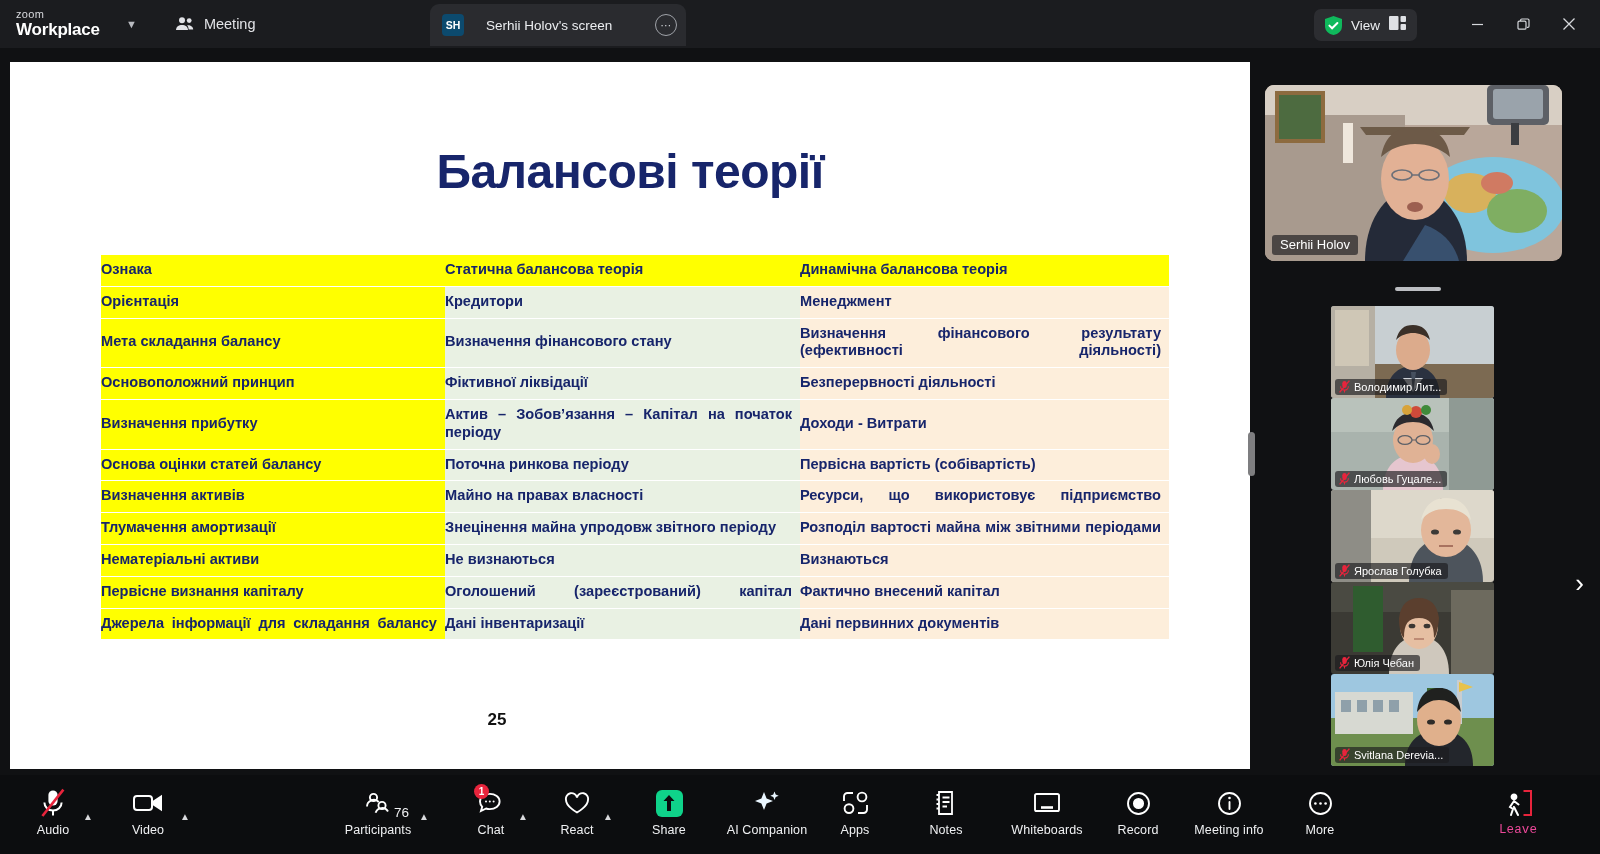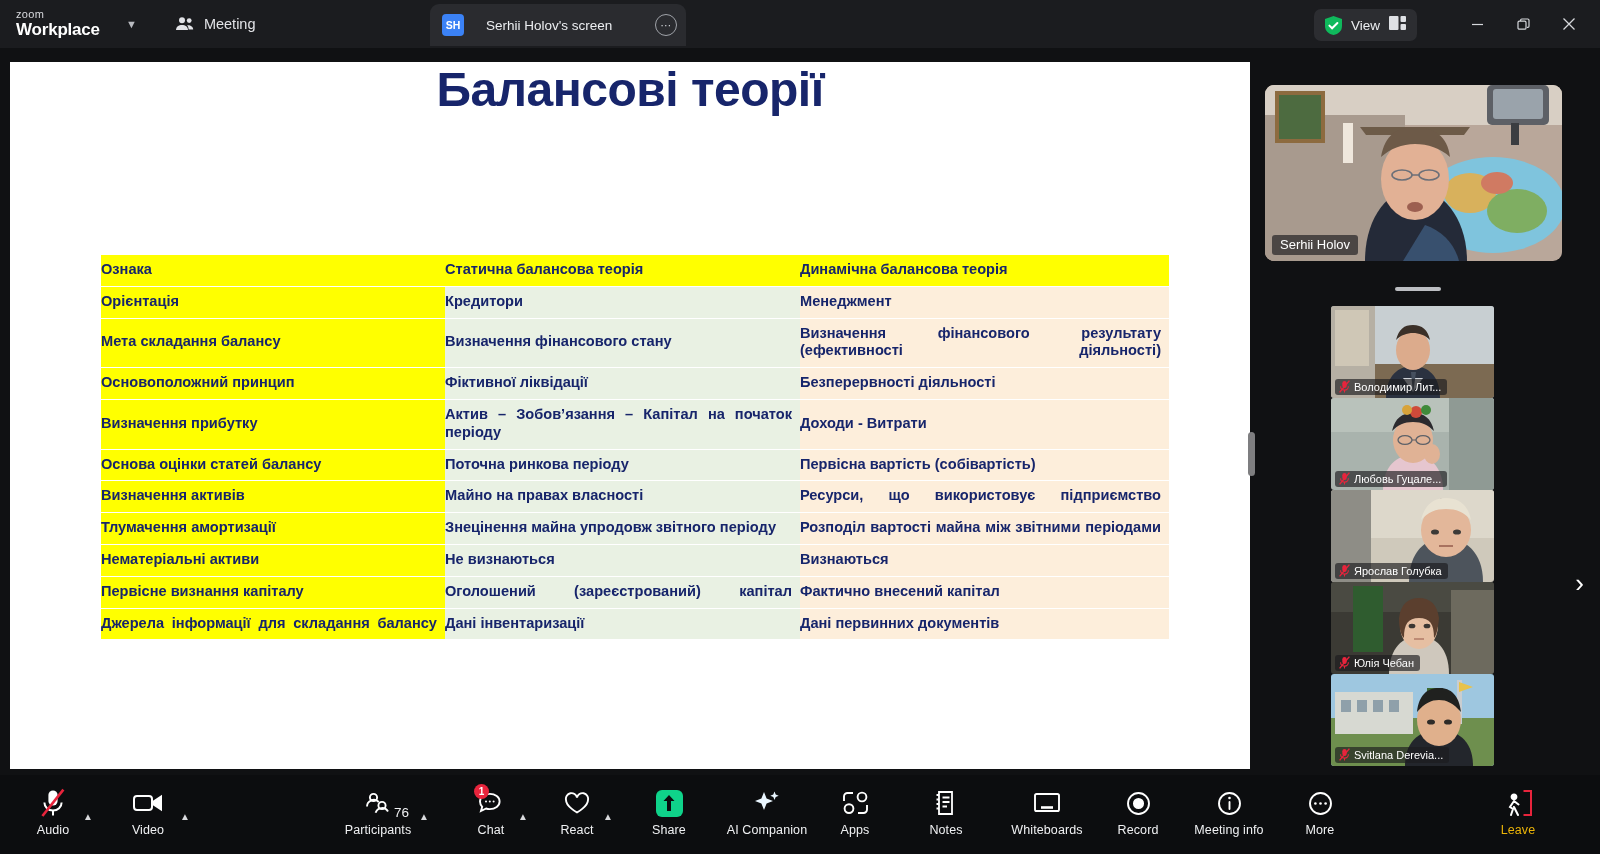--- a/index.html
+++ b/index.html
@@ -26,21 +26,21 @@
   .caret-dn { margin-left:14px; color:#b9bbc0; font-size:11px; }
   .meeting-chip { display:flex; align-items:center; gap:9px; margin-left:38px; color:#e2e3e7; font-size:14.5px; }
   .meeting-chip svg { display:block; }
 
   .screen-tab {
     position:absolute; left:430px; top:4px; width:256px; height:42px;
     background:#2a2b2f; border-radius:9px 9px 0 0;
     display:flex; align-items:center; padding:0 12px;
   }
   .screen-tab .av {
-    width:22px; height:22px; border-radius:4px; background:#3b82f6; color:#fff;
+    width:22px; height:22px; border-radius:4px; background:#0c4a6e; color:#fff;
     font-size:10.5px; font-weight:700; display:flex; align-items:center; justify-content:center;
   }
   .screen-tab .tab-label { margin-left:22px; color:#eceef1; font-size:13.5px; white-space:nowrap; }
   .tab-more {
     position:absolute; right:9px; width:22px; height:22px; border-radius:50%;
     border:1.4px solid #9fa2a8; color:#cfd1d6; font-size:11px;
     display:flex; align-items:center; justify-content:center; letter-spacing:.5px;
   }
 
   .view-pill {
@@ -50,21 +50,21 @@
   .shield { width:17px; height:19px; }
   .view-pill .vlabel { color:#eceef1; font-size:13.5px; }
 
   .wbtns { position:absolute; right:8px; top:8px; display:flex; }
   .wbtn { width:46px; height:32px; display:flex; align-items:center; justify-content:center; color:#d6d8dc; }
 
   
   .slide-wrap { position:absolute; left:10px; top:62px; width:1240px; height:707px; background:#ffffff; }
   .slide-title {
     text-align:center; color:#17256b; font-size:48px; font-weight:700;
-    letter-spacing:-.5px;
+    padding-top:82px; letter-spacing:-.5px;
   }
   .slide-table { position:absolute; left:91px; top:193px; width:1068px; border-collapse:collapse; }
   .slide-table td {
     vertical-align:middle; color:#17256b; font-size:14.6px; font-weight:700;
     padding:6px 8px 7px 0; line-height:1.22; border-bottom:1px solid #ffffff;
   }
   .slide-table td.c1 { width:344px; background:#ffff00; }
   .slide-table td.c2 { width:355px; background:#e9f1e3; }
   .slide-table td.c3 { width:369px; background:#fdeedb; }
   .slide-table td.just { text-align:justify; text-align-last:justify; }
@@ -101,21 +101,21 @@
   .tb-ico { height:32px; display:flex; align-items:center; justify-content:center; position:relative; }
   .tb-lbl { margin-top:4px; letter-spacing:.1px; }
   .tb-caret { position:absolute; top:24px; color:#d9dadd; font-size:10px; }
   .cnt { position:absolute; top:18px; color:#f0f1f3; font-size:13.5px; }
   .badge {
     position:absolute; top:-3px; right:16px; min-width:15px; height:15px; border-radius:8px;
     background:#e8243c; color:#fff; font-size:10px; font-weight:700;
     display:flex; align-items:center; justify-content:center; padding:0 3px;
   }
   .share-sq { width:27px; height:27px; border-radius:6px; background:#0fd38a; display:flex; align-items:center; justify-content:center; }
-  .leave-lbl { color:#eab308; }
+  .leave-lbl { color:#ec4899;font-family:Liberation Mono, monospace; }
 
   
   .ph { width:100%; height:100%; position:relative; }
 </style>
 </head>
 <body>
 
 <div id="app">
 
   <div class="accent-strip">
@@ -241,20 +241,23 @@
           <td class="c3">Фактично внесений капітал</td>
         </tr>
         <tr>
           <td class="c1 just">Джерела інформації для складання балансу</td>
           <td class="c2">Дані інвентаризації</td>
           <td class="c3">Дані первинних документів</td>
         </tr>
       </tbody>
     </table>
 
+    <div class="slide-pageno">
+      <span>25</span>
+    </div>
   </div>
 
   <div class="drag-handle"></div>
 
   <div class="rail">
 
     <div class="tile-main">
       <div class="ph">
         <svg width="297" height="176" viewBox="0 0 297 176">
           <rect width="297" height="176" fill="#b9a79a"></rect>

